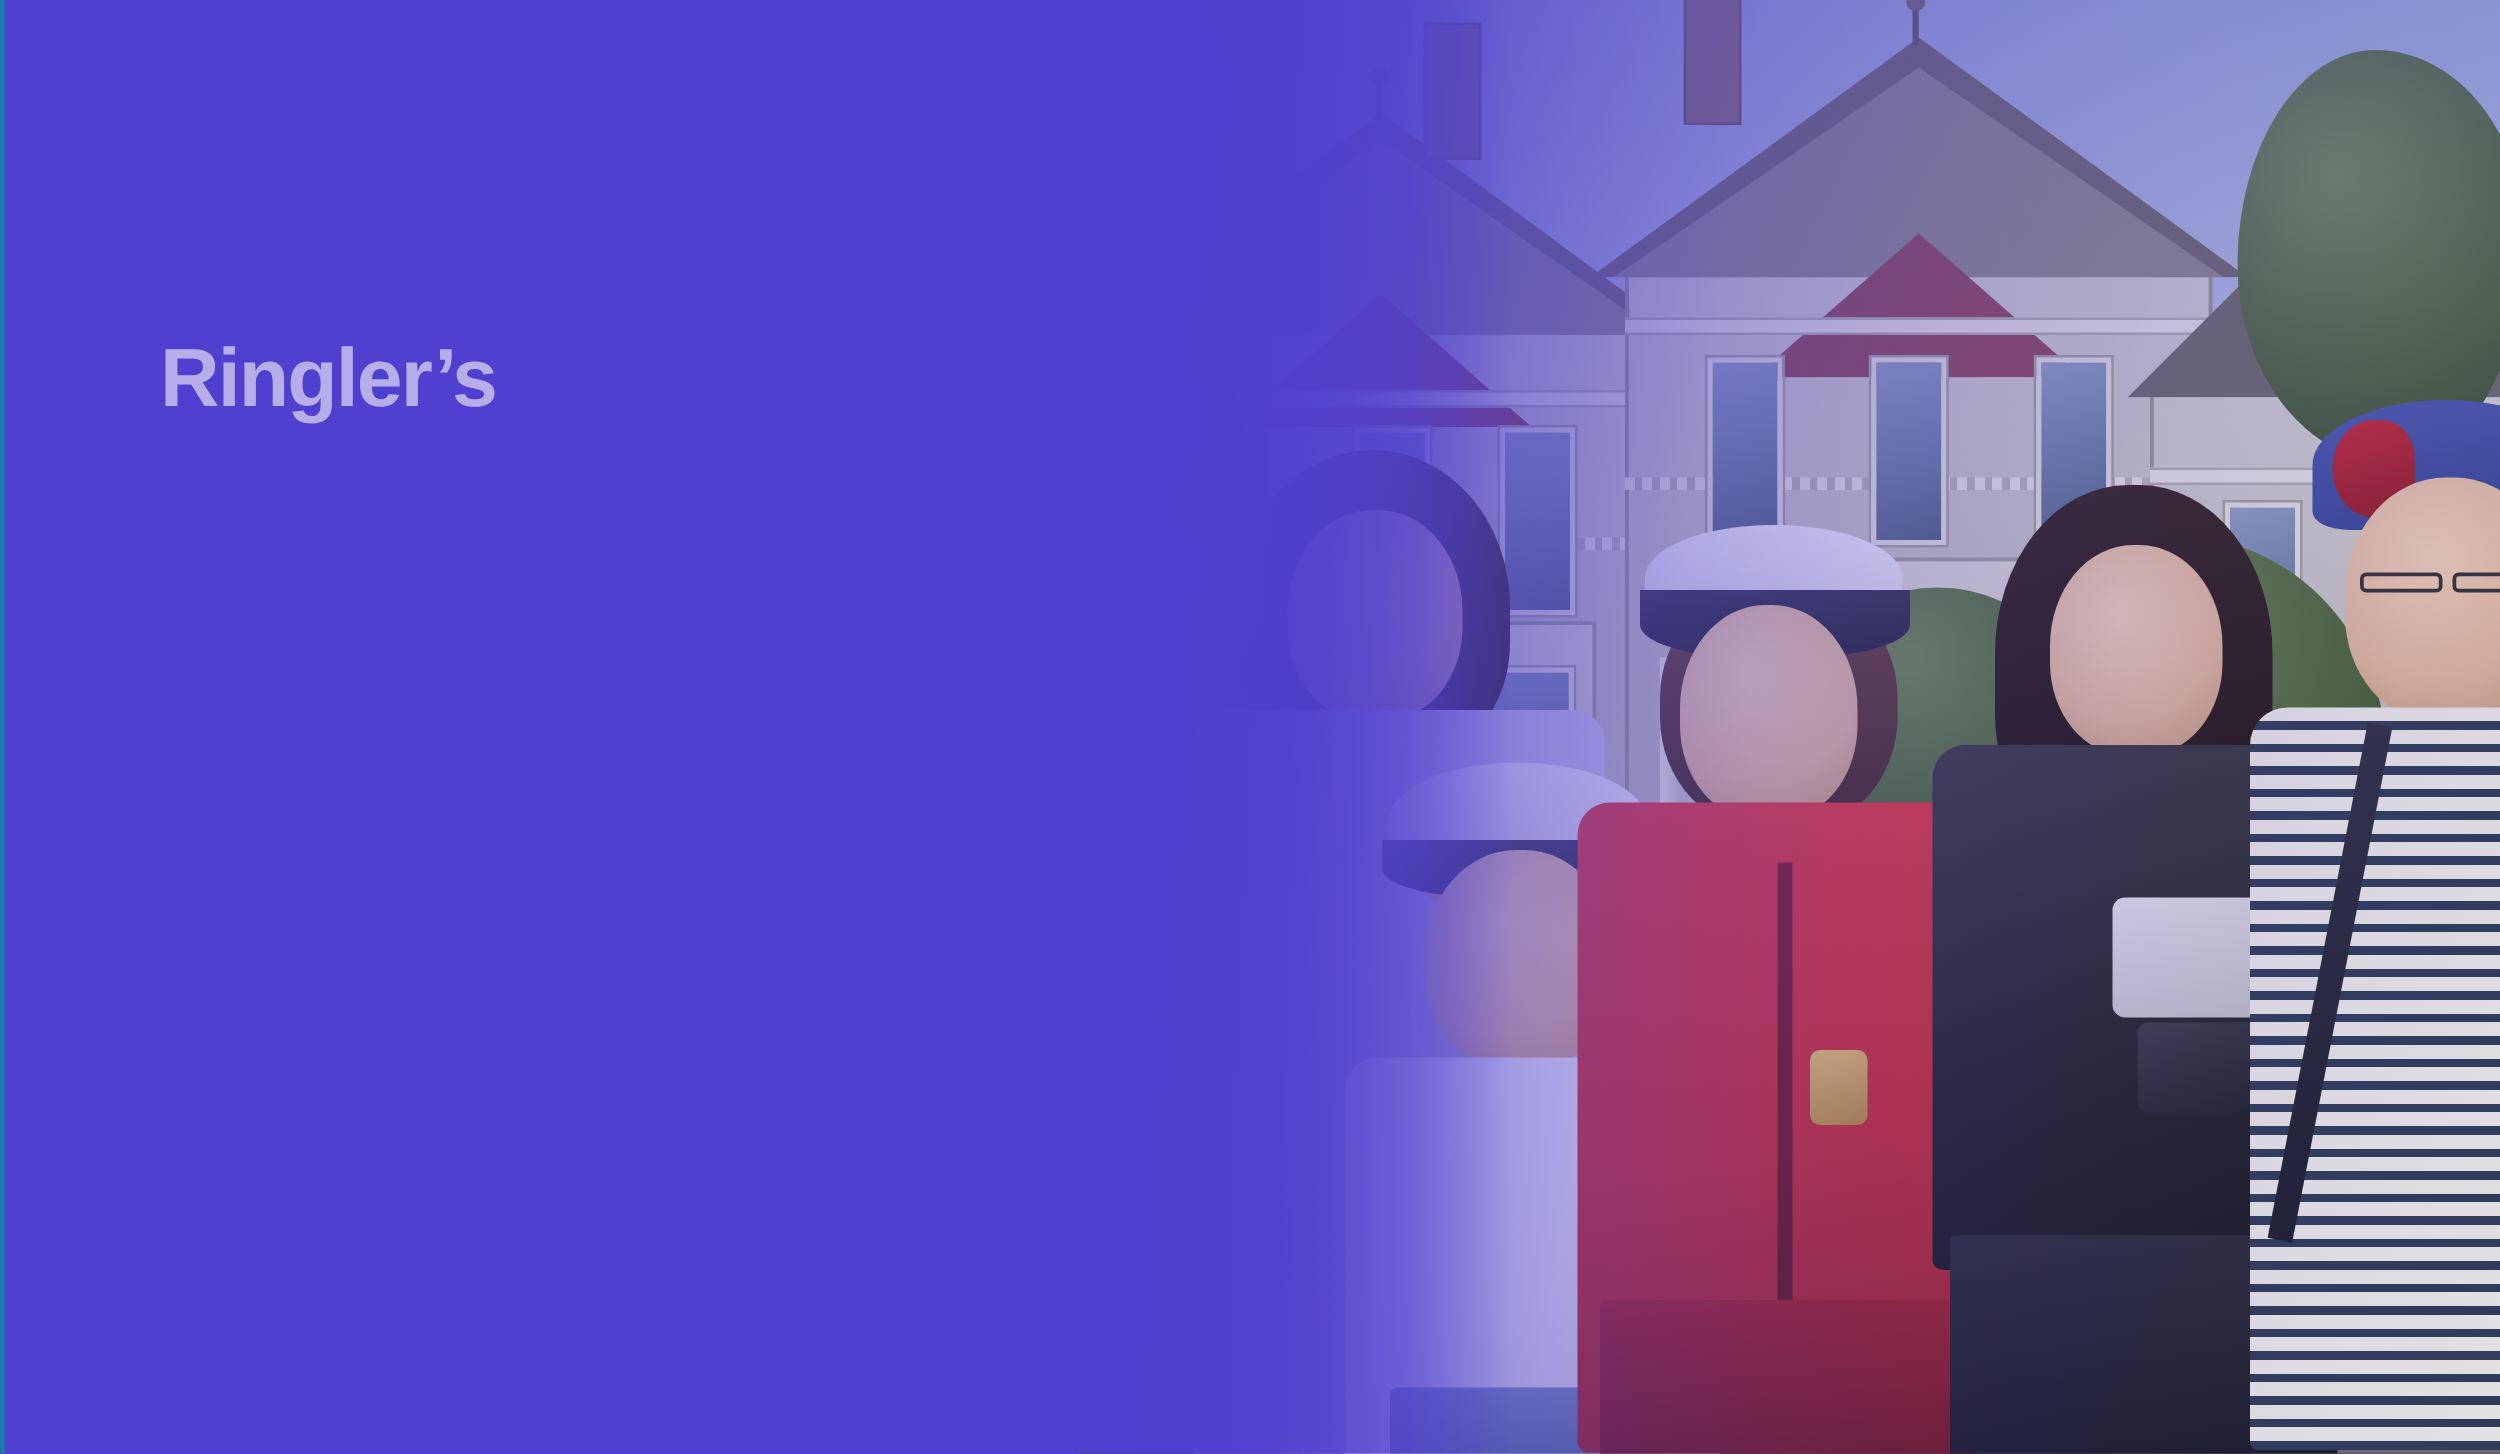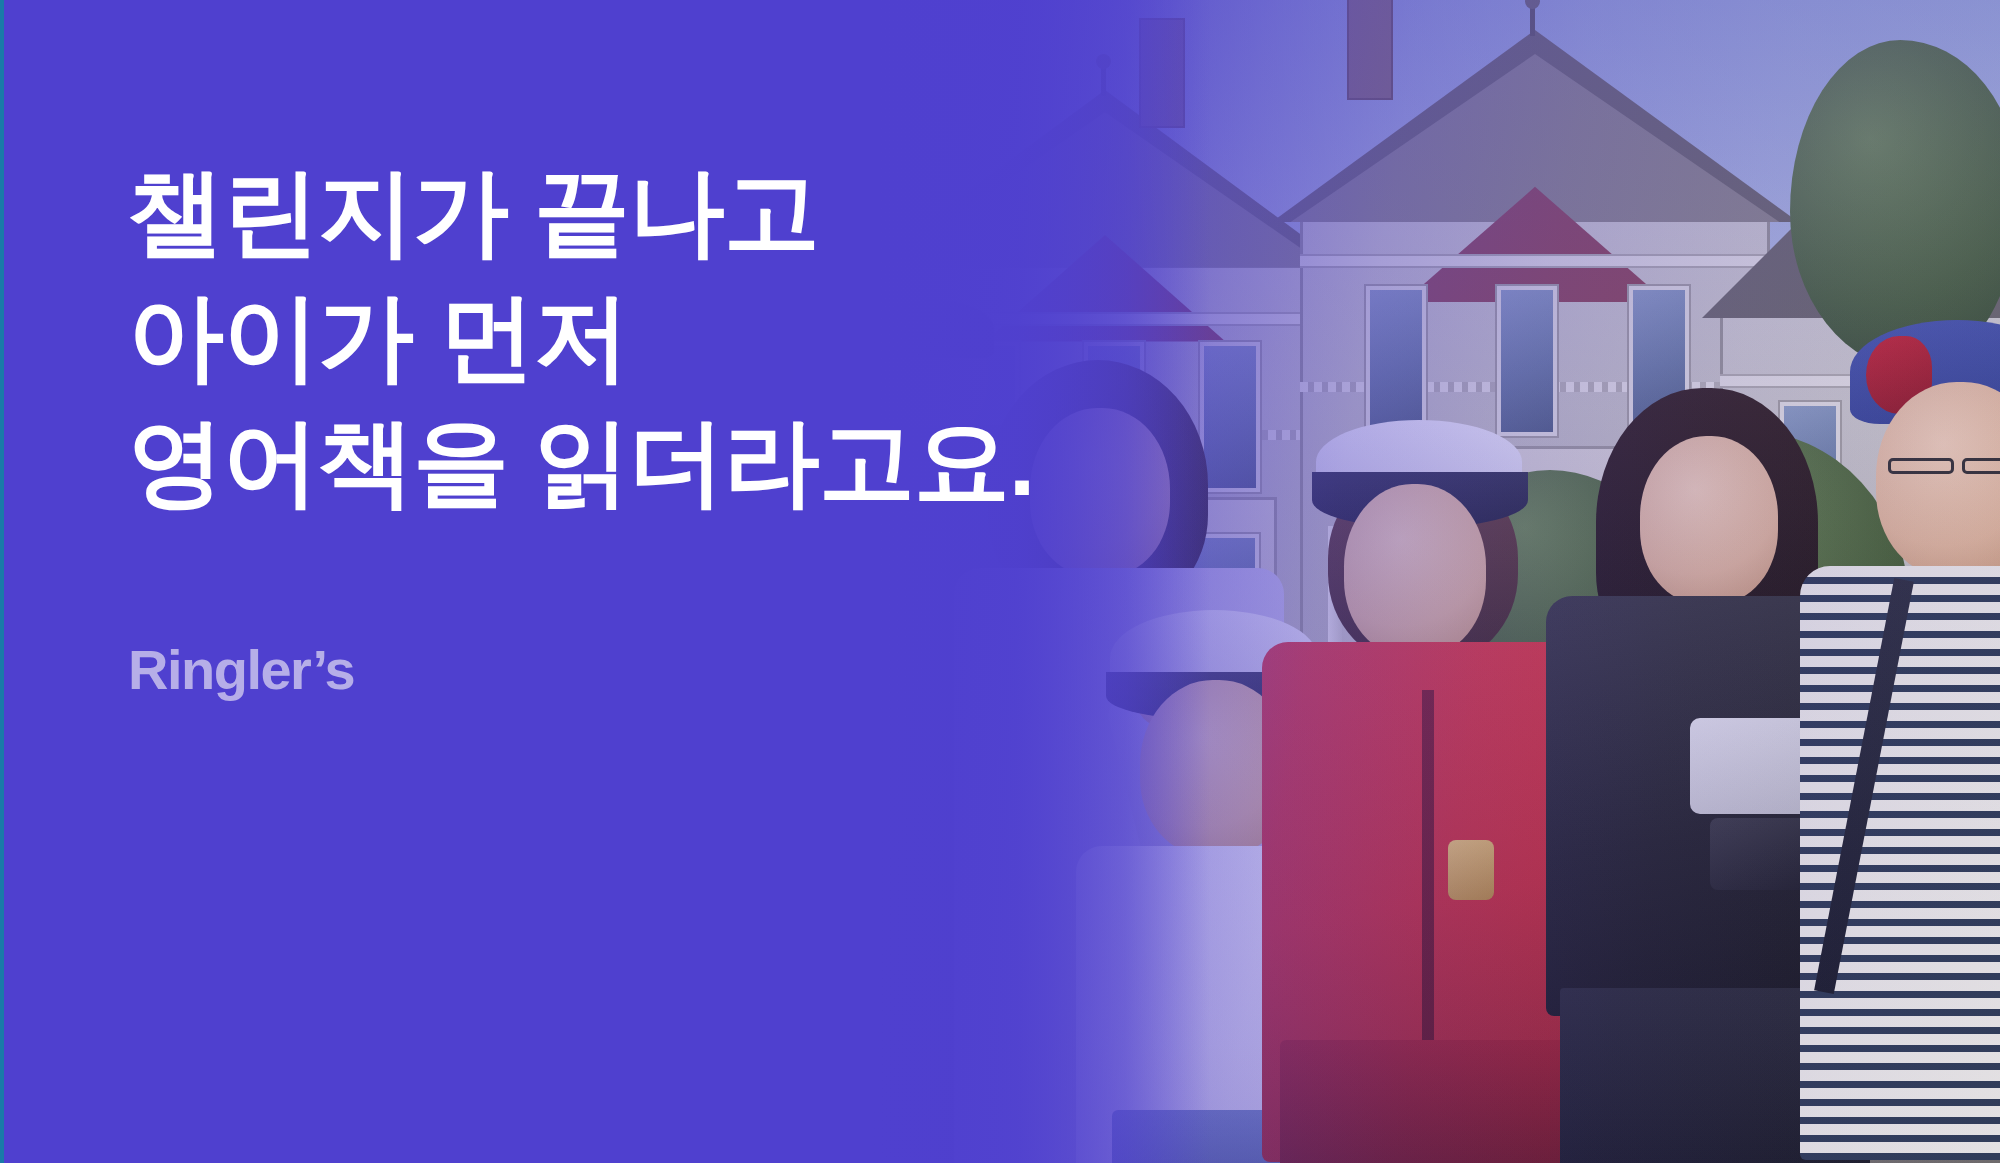--- a/index.html
+++ b/index.html
@@ -199,21 +199,21 @@
     font-weight:700;
     line-height:1.30;
     letter-spacing:-1px;
     white-space:nowrap;
   }
   .headline .ln{ display:block; }
 
   .story{
     margin-top:112px;
     color:#b6aee8;
-    font-size:56px;
+    font-size:66px;
     font-weight:700;
     line-height:1.22;
     letter-spacing:-1.5px;
   }
   .story .ln2{ display:flex; align-items:center; gap:22px; }
 
   .bubble{
     position:relative;
     display:inline-block;
     width:76px; height:46px;
@@ -387,23 +387,18 @@
 
       <div class="grade-soft"></div>
       <div class="grade"></div>
     </div>
   </div>
 
   <div class="left-wash"></div>
 
   <div class="content">
 
-    <div class="headline">
-      <span class="ln">챌린지가 끝나고</span>
-      <span class="ln">아이가 먼저</span>
-      <span class="ln">영어책을 읽더라고요.</span>
-    </div>
 
     <div class="story">
       <div>Ringler’s</div>
     </div>
   </div>
 </div>
 
 </body></html>

